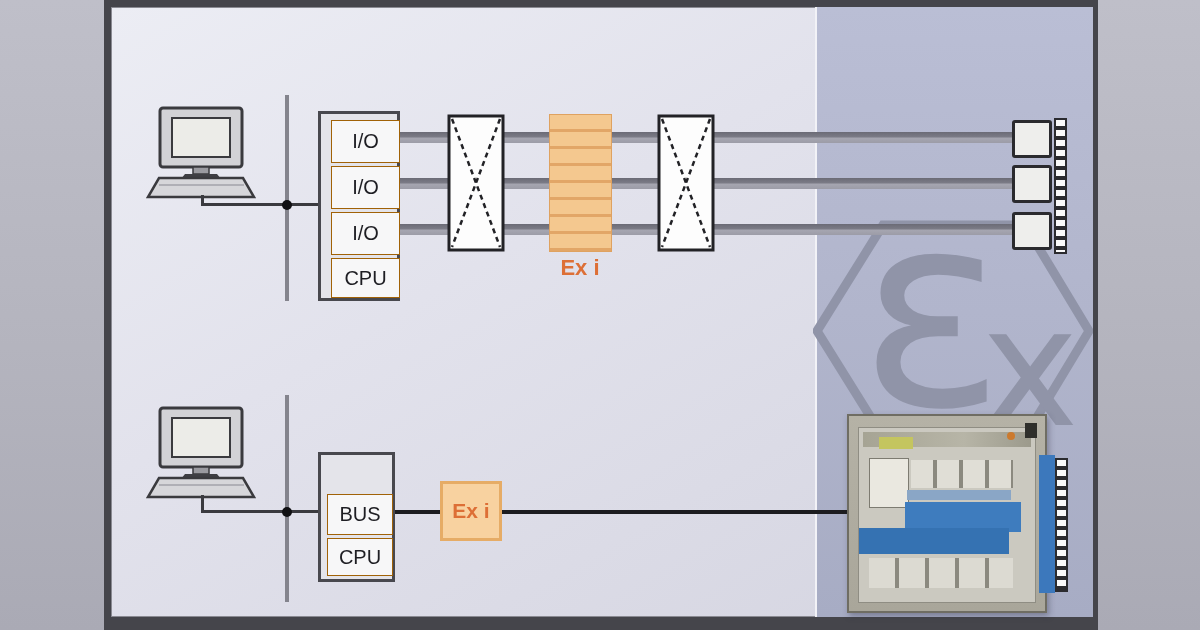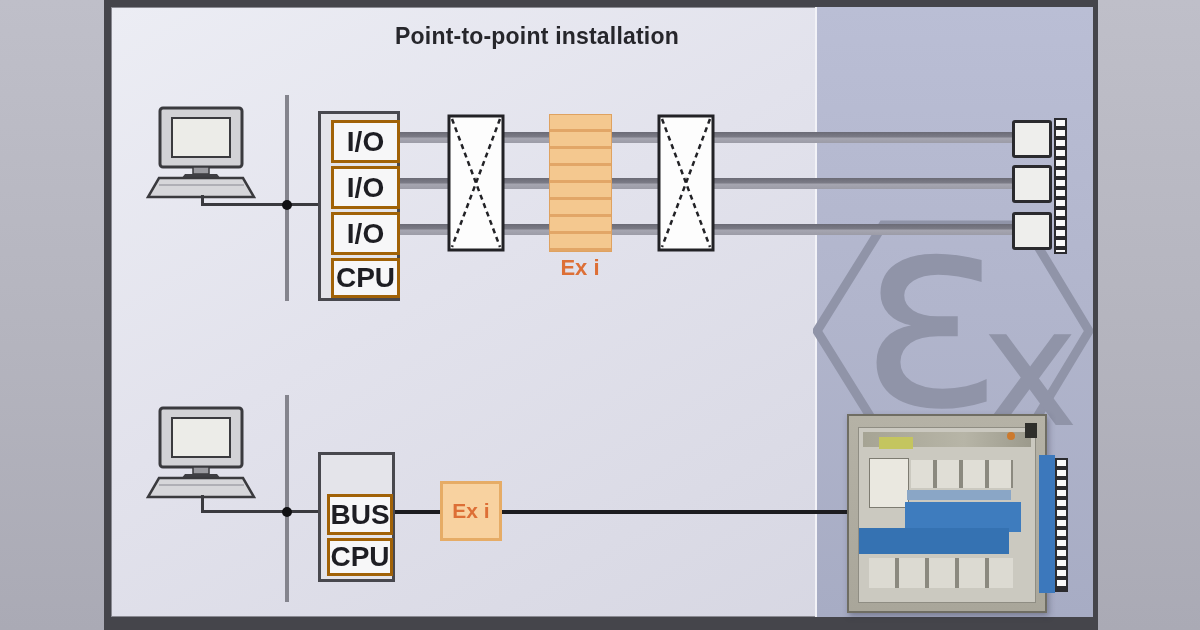--- a/index.html
+++ b/index.html
@@ -28,23 +28,23 @@
     text-align:center;letter-spacing:.2px;
   }
   .pipe{
     position:absolute;height:11px;left:289px;width:616px;
     background:linear-gradient(180deg,#6b6b76 0%,#7a7a85 42%,#a5a5b0 58%,#9c9ca7 100%);
   }
   .rack{
     position:absolute;background:#e4e4ea;border:3px solid #48484e;box-sizing:border-box;
   }
   .module{
-    position:absolute;left:10px;width:69px;background:#f7f7f8;border:3px solid #a16207;
+    position:absolute;left:10px;width:69px;background:#f7f7f8;border:1px solid #a16207;
     box-sizing:border-box;display:flex;align-items:center;justify-content:center;
-    font-weight:bold;font-size:28px;color:#1e1e23;
+    font-weight:normal;font-size:20px;color:#1e1e23;
   }
   .xbox{position:absolute;width:58px;height:138px;}
   .barrier-striped{
     position:absolute;left:438px;top:107px;width:63px;height:138px;
     background:repeating-linear-gradient(180deg,#f4c88f 0 14px,#e2a667 14px 17px);
     border:1px solid #dfa260;box-sizing:border-box;
   }
   .exi-label{
     position:absolute;font-weight:bold;font-size:22px;color:#dd6f36;text-align:center;
   }
@@ -83,21 +83,20 @@
   <div class="inner">
 
     <div class="hazard-zone"></div>
 
     <svg class="abs" style="left:702px;top:212px;" width="280" height="224" viewBox="0 0 280 224">
       <polygon points="4,112 70,6 212,6 276,112 212,218 70,218" fill="none" stroke="#9094a8" stroke-width="9"></polygon>
       <text x="46" y="186" font-size="270" fill="#9094a8" font-family="DejaVu Sans, sans-serif">ε</text>
       <text x="168" y="206" font-size="165" fill="#9094a8" font-family="DejaVu Sans, sans-serif">x</text>
     </svg>
 
-    <div class="title" style="left:170px;top:16px;width:512px;">Point-to-point installation</div>
 
     <svg class="abs" style="left:34px;top:98px;" width="112" height="100" viewBox="0 0 112 100">
       <rect x="15" y="3" width="82" height="59" rx="3" fill="#d2d2d6" stroke="#3a3a3e" stroke-width="3"></rect>
       <rect x="27" y="13" width="58" height="39" fill="#ecece8" stroke="#3a3a3e" stroke-width="2"></rect>
       <rect x="48" y="62" width="16" height="7" fill="#9a9aa0" stroke="#3a3a3e" stroke-width="1.5"></rect>
       <polygon points="40,69 72,69 76,74 36,74" fill="#3f3f44"></polygon>
       <polygon points="14,73 98,73 109,92 3,92" fill="#d6d6da" stroke="#3a3a3e" stroke-width="2.5"></polygon>
       <line x1="14" y1="80" x2="99" y2="80" stroke="#a2a2aa" stroke-width="1.5"></line>
     </svg>
 

